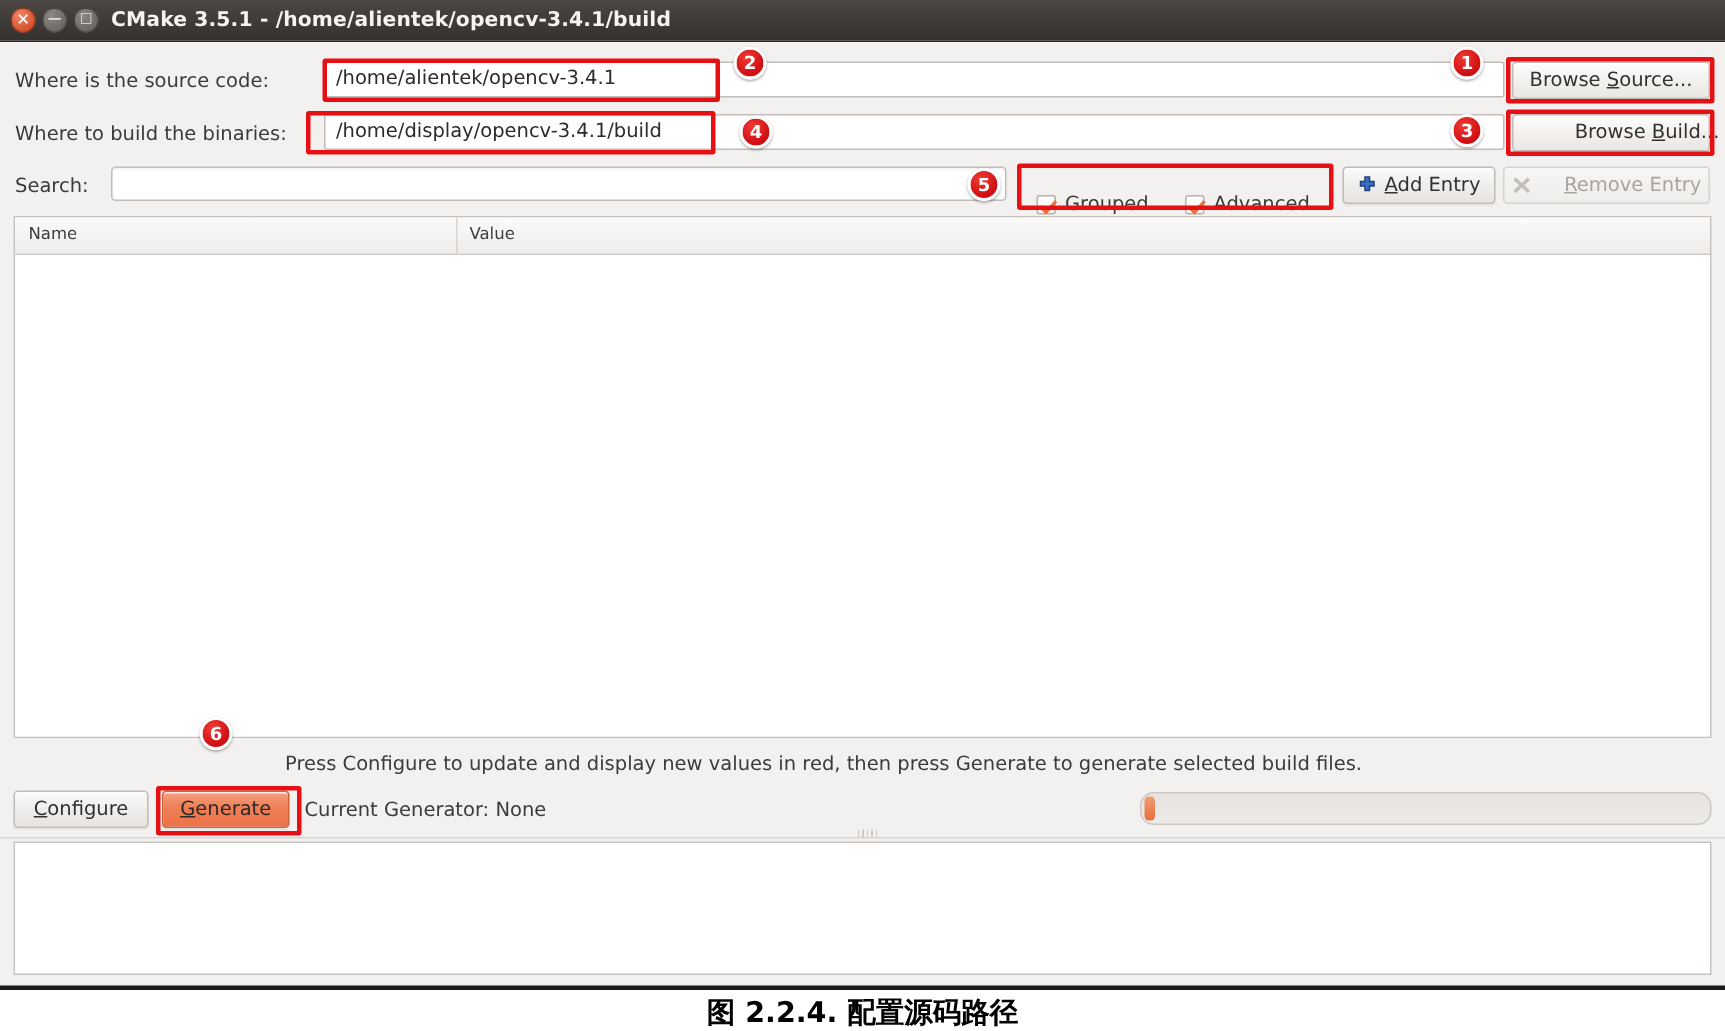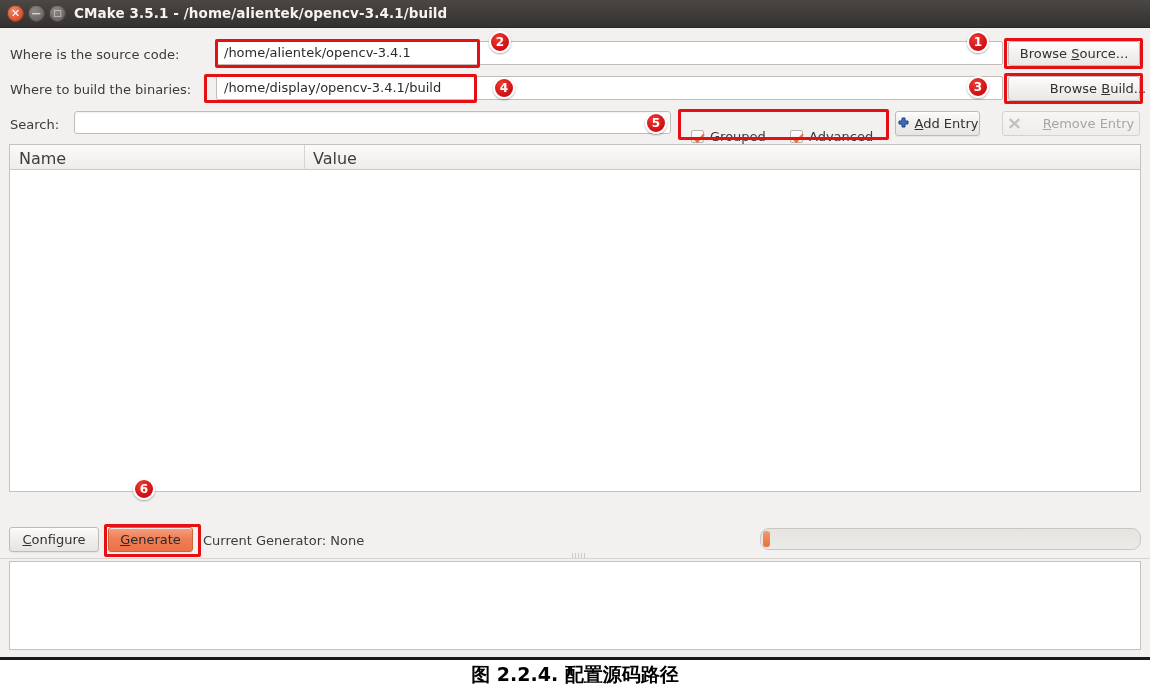--- a/index.html
+++ b/index.html
@@ -55,21 +55,21 @@
     background:linear-gradient(to bottom,#fff,#f2f0ee);position:relative;box-sizing:border-box;}
   .cbox .box:after{content:"";position:absolute;left:3px;top:0px;width:5px;height:9px;
     border:solid #e8703a;border-width:0 2px 2px 0;transform:rotate(42deg);}
   .cbox .cl{font-size:13px;color:#3c3b39;white-space:nowrap;}
 
   
   .table{position:absolute;background:#ffffff;border:1px solid #c6c1bc;box-sizing:border-box;}
   .thead{position:absolute;left:0;top:0;height:25px;width:100%;
     background:linear-gradient(to bottom,#fbfaf9,#efedeb);
     border-bottom:1px solid #cdc8c3;box-sizing:border-box;}
-  .th{position:absolute;top:4px;font-size:16px;color:#3f3d3b;}
+  .th{position:absolute;top:4px;font-size:11px;color:#3f3d3b;}
   .vsep{position:absolute;top:0;width:1px;height:25px;background:#d8d3ce;}
 
   
   .hint{position:absolute;font-size:13px;color:#3c3b39;white-space:nowrap;}
   .progress{position:absolute;border:1px solid #cbc6c1;border-radius:9px;
     background:linear-gradient(to bottom,#e6e3e0,#eceae8);box-sizing:border-box;overflow:hidden;}
   .progress .fill{position:absolute;left:2px;top:2px;width:7px;bottom:2px;border-radius:3px;
     background:linear-gradient(to bottom,#f09a72,#e8703a);}
   .outbox{position:absolute;background:#ffffff;border:1px solid #c6c1bc;box-sizing:border-box;}
   .grip{position:absolute;width:14px;height:5px;
@@ -131,21 +131,21 @@
 
   <div class="cbox" style="left:691px;top:117px;">
     <span class="box"></span>
     <span class="cl">Grouped</span>
   </div>
   <div class="cbox" style="left:790px;top:117px;">
     <span class="box"></span>
     <span class="cl">Advanced</span>
   </div>
 
-  <div class="btn flat" style="left:895px;top:111px;width:85px;height:25px;gap:5px;">
+  <div class="btn flat" style="left:895px;top:111px;width:102px;height:25px;gap:5px;">
     <svg width="13" height="13" viewBox="0 0 13 13">
       <path d="M5 1 h3 v3 h3 v3 h-3 v3 h-3 v-3 h-3 v-3 h3 z" fill="#3b6fc4" stroke="#21407d" stroke-width="1"></path>
     </svg>
     <span><u>A</u>dd Entry</span>
   </div>
 
   <div class="btn disabled" style="left:1002px;top:111px;width:138px;height:25px;gap:22px;">
     <svg width="13" height="13" viewBox="0 0 13 13">
       <path d="M2.5 1.2 L6.5 5 L10.5 1.2 L12 3 L8.3 6.5 L12 10 L10.5 11.8 L6.5 8 L2.5 11.8 L1 10 L4.7 6.5 L1 3 Z" fill="#c3bfba"></path>
     </svg>
@@ -154,20 +154,21 @@
 
   <div class="table" style="left:9px;top:144px;width:1132px;height:348px;">
     <div class="thead">
       <div class="th" style="left:9px;">Name</div>
       <div class="vsep" style="left:294px;"></div>
       <div class="th" style="left:303px;">Value</div>
     </div>
     <div style="position:absolute;left:0;top:25px;right:0;bottom:0;background:#fff;"></div>
   </div>
 
+  <div class="hint" style="left:190px;top:502px;">Press Configure to update and display new values in red, then press Generate to generate selected build files.</div>
 
   <div class="btn flat" style="left:9px;top:527px;width:90px;height:25px;">
     <span><u>C</u>onfigure</span>
   </div>
   <div class="btn hl" style="left:108px;top:527px;width:85px;height:25px;">
     <span><u>G</u>enerate</span>
   </div>
   <div class="hint" style="left:203px;top:533px;">Current Generator: None</div>
 
   <div class="progress" style="left:760px;top:528px;width:381px;height:22px;">

